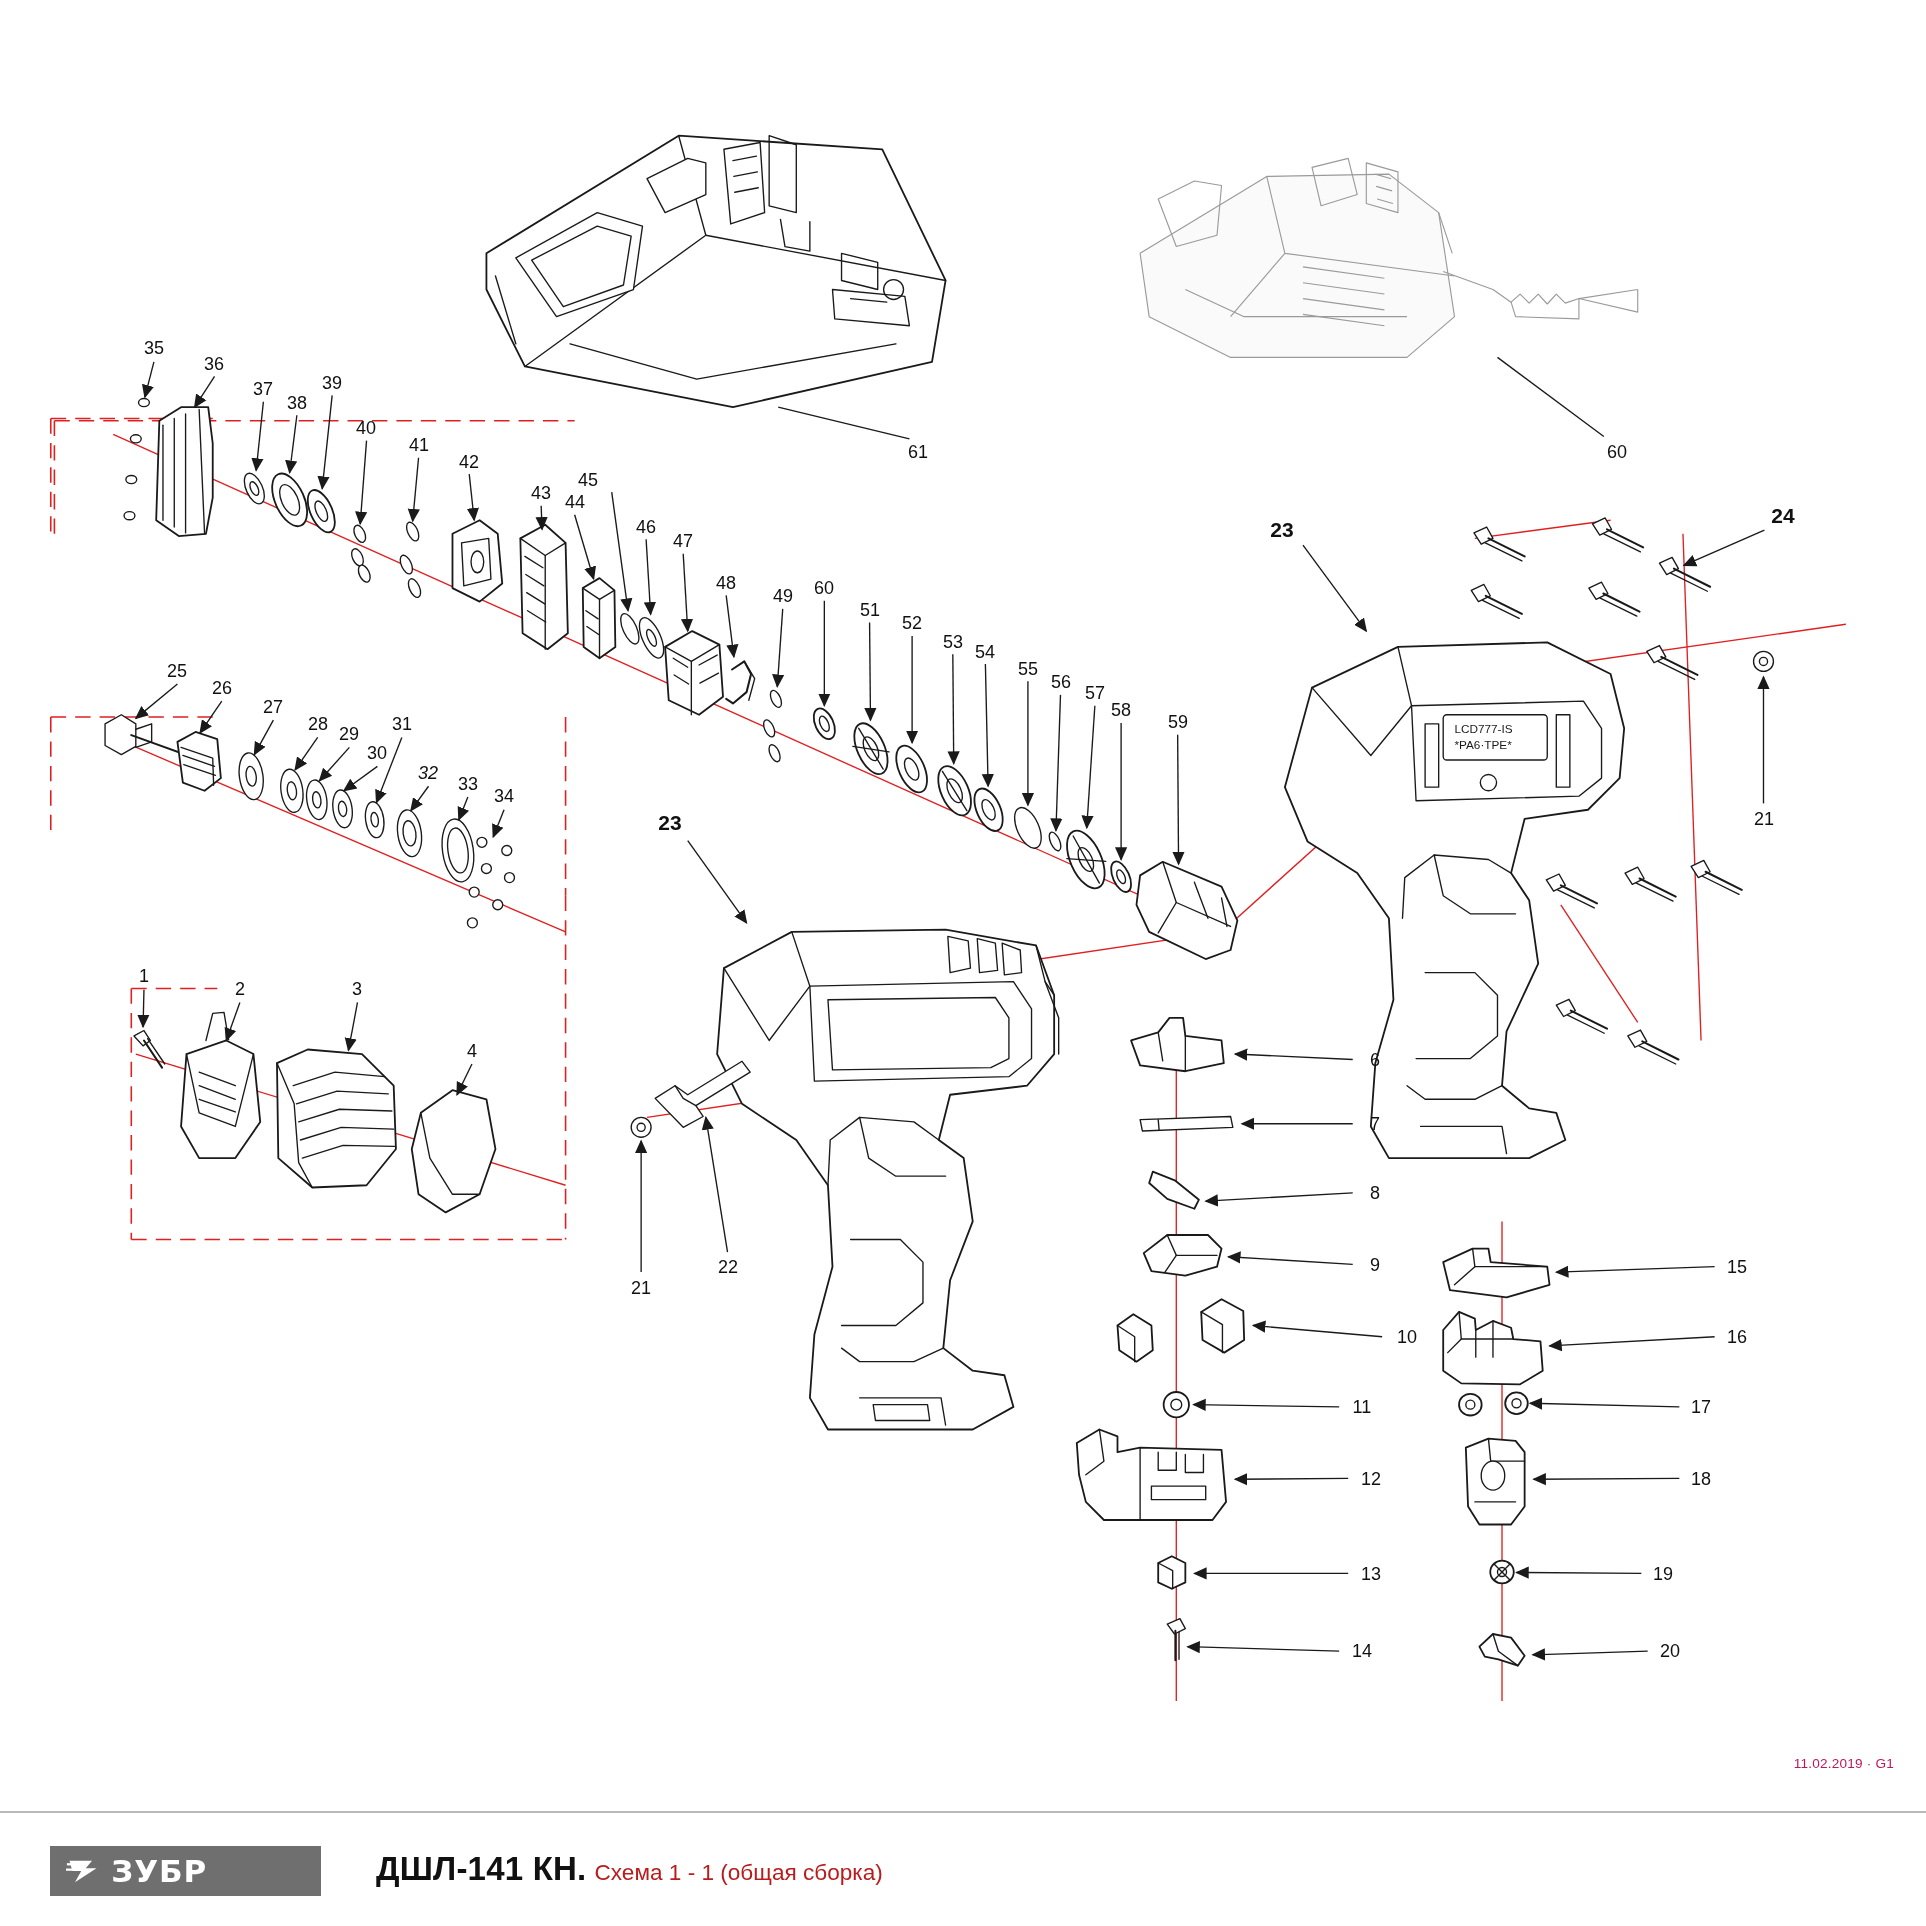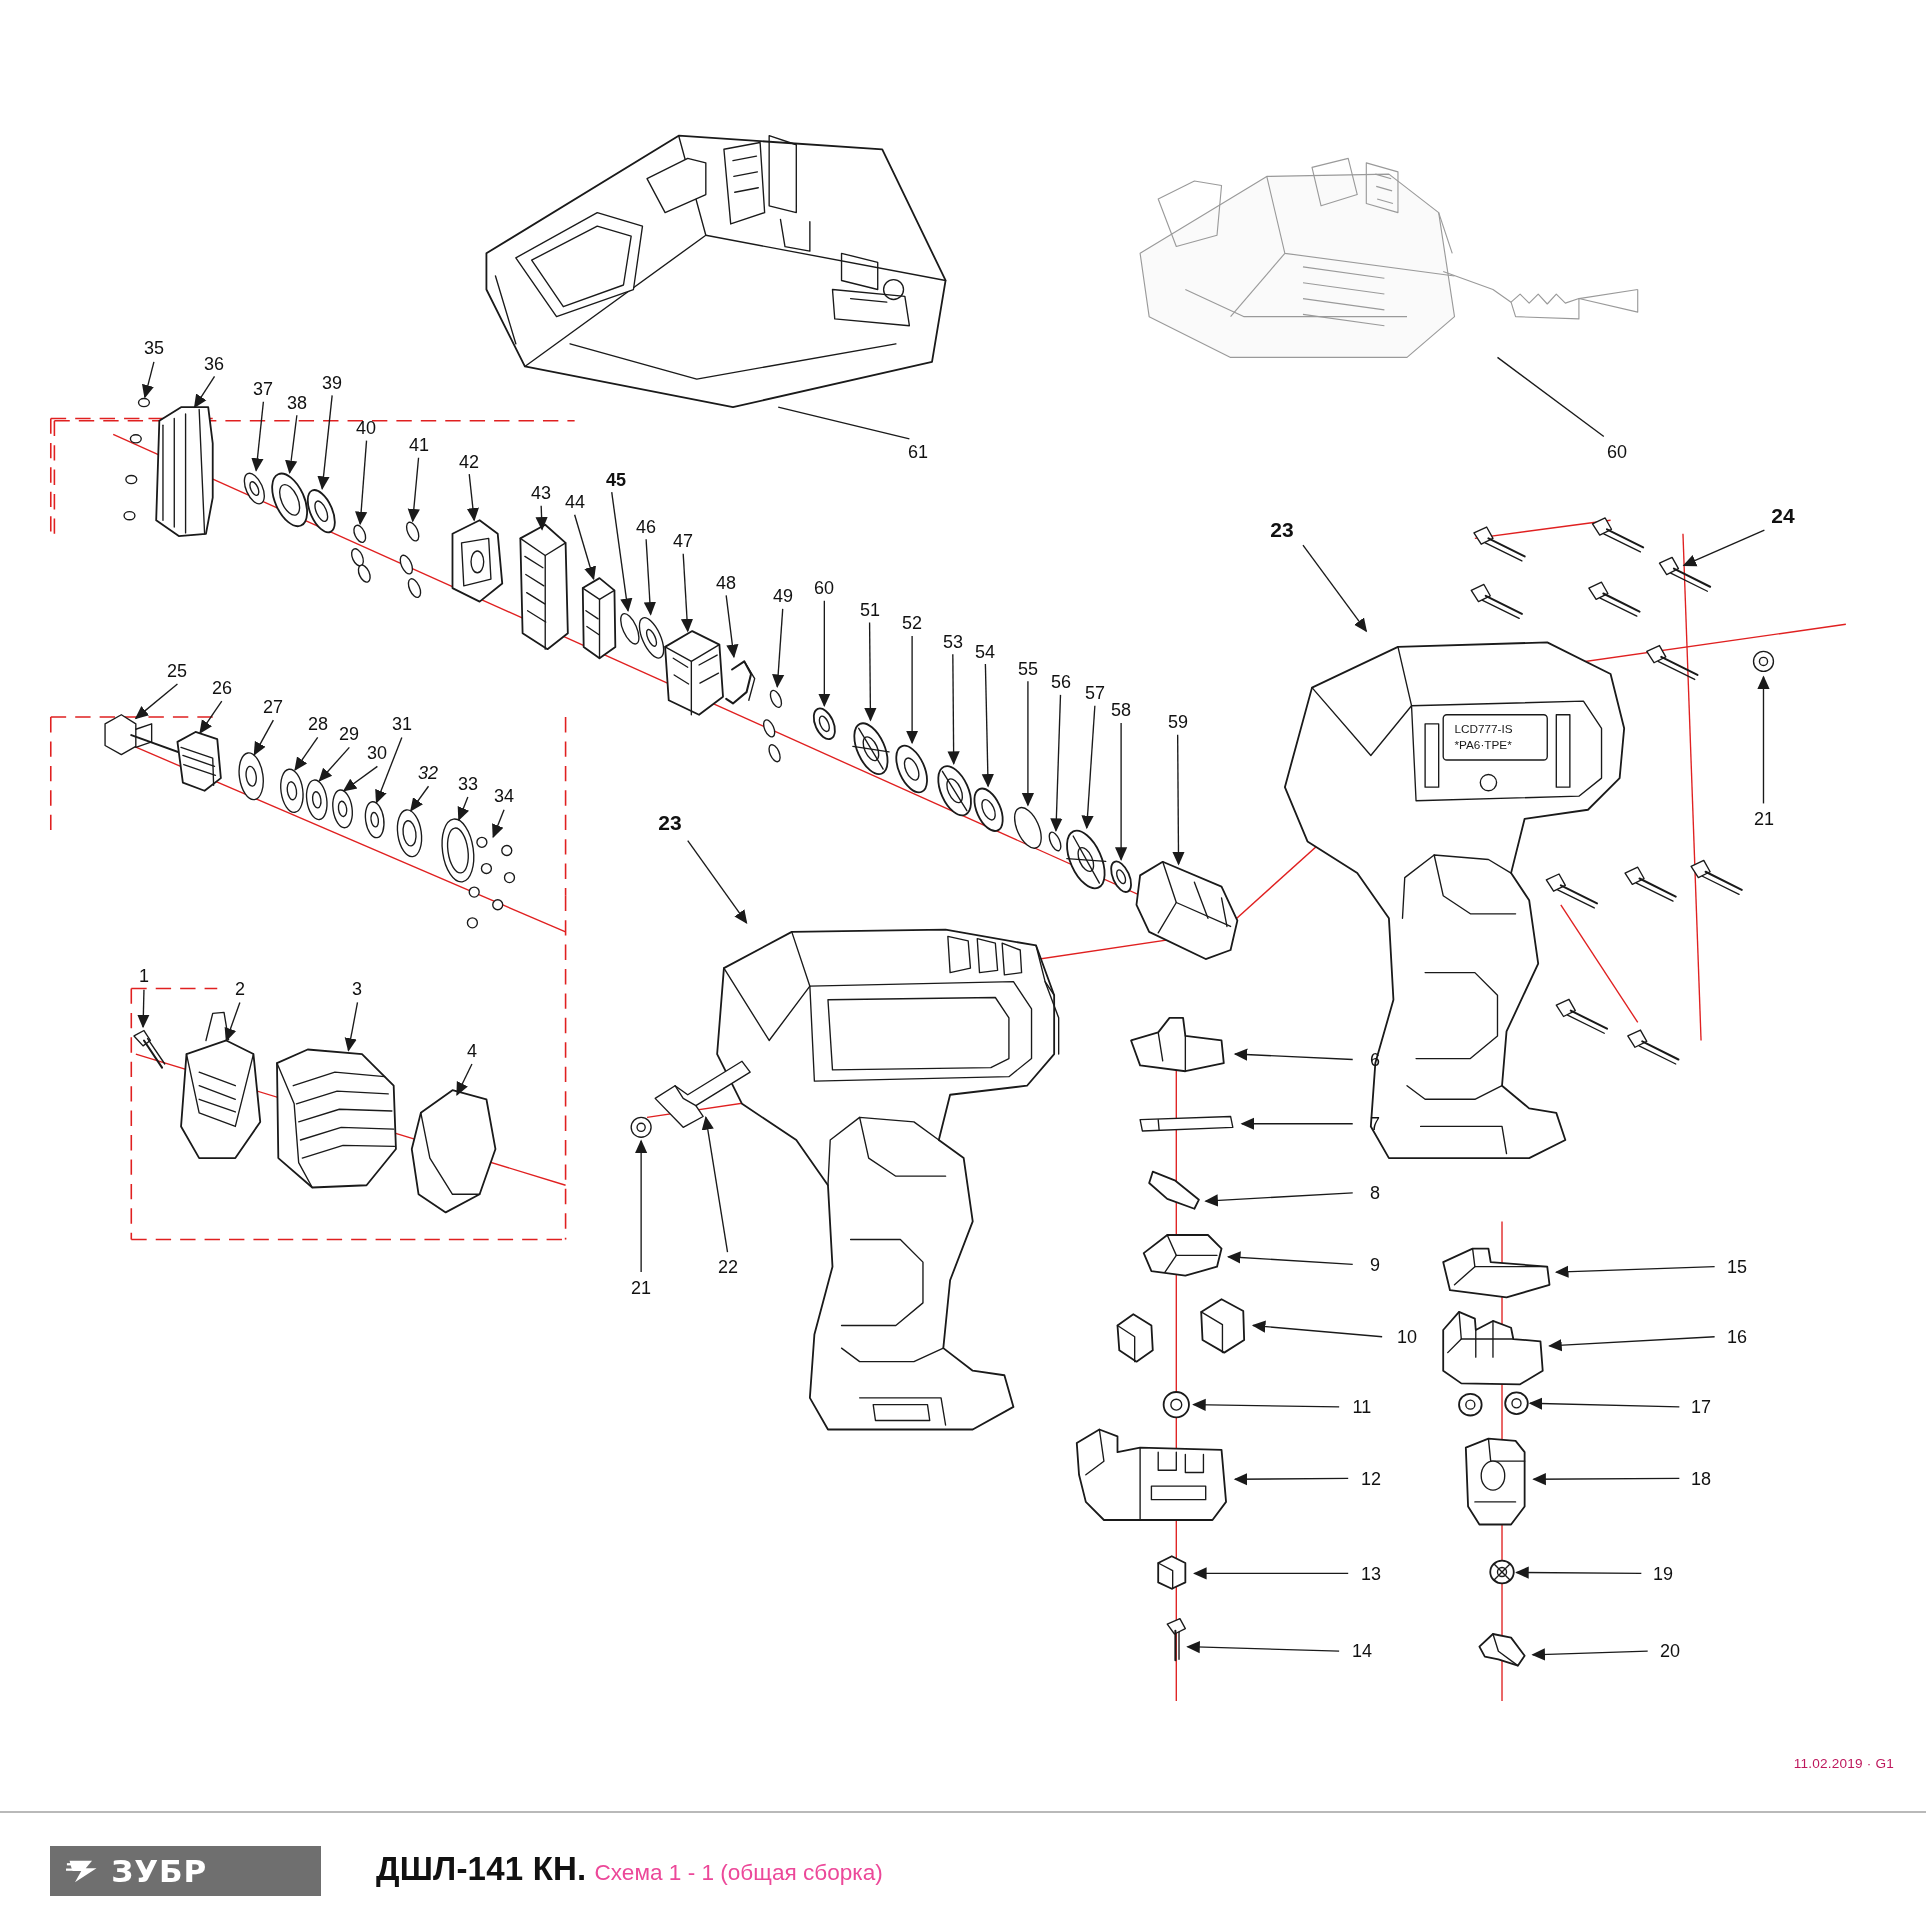--- a/index.html
+++ b/index.html
@@ -109,21 +109,21 @@
     gap: 8.1px;
   }
   #model-title {
     font-size: 33px;
     font-weight: bold;
     color: #111111;
     letter-spacing: 0.2px;
   }
   #scheme-title {
     font-size: 22.6px;
-    color: #ec4899;
+    color: #b91c1c;
   }
 </style>
 </head>
 <body>
 
 <div id="sheet">
 
   <div id="drawing">
     <svg viewBox="0 0 4257 3990" xmlns="http://www.w3.org/2000/svg">
       <defs>
@@ -728,21 +728,21 @@
         <div class="callout" style="left: 154px; top: 348px;">35</div>
         <div class="callout" style="left: 214px; top: 364px;">36</div>
         <div class="callout" style="left: 263px; top: 389px;">37</div>
         <div class="callout" style="left: 297px; top: 403px;">38</div>
         <div class="callout" style="left: 332px; top: 383px;">39</div>
         <div class="callout" style="left: 366px; top: 428px;">40</div>
         <div class="callout" style="left: 419px; top: 445px;">41</div>
         <div class="callout" style="left: 469px; top: 462px;">42</div>
         <div class="callout" style="left: 541px; top: 493px;">43</div>
         <div class="callout" style="left: 575px; top: 502px;">44</div>
-        <div class="callout" style="left: 616px; top: 480px; font-weight: bold;">45</div>
+        <div class="callout" style="left: 588px; top: 480px;">45</div>
         <div class="callout" style="left: 646px; top: 527px;">46</div>
         <div class="callout" style="left: 683px; top: 541px;">47</div>
         <div class="callout" style="left: 726px; top: 583px;">48</div>
         <div class="callout" style="left: 783px; top: 596px;">49</div>
         <div class="callout" style="left: 824px; top: 588px;">60</div>
         <div class="callout" style="left: 870px; top: 610px;">51</div>
         <div class="callout" style="left: 912px; top: 623px;">52</div>
         <div class="callout" style="left: 953px; top: 642px;">53</div>
         <div class="callout" style="left: 985px; top: 652px;">54</div>
         <div class="callout" style="left: 1028px; top: 669px;">55</div>

